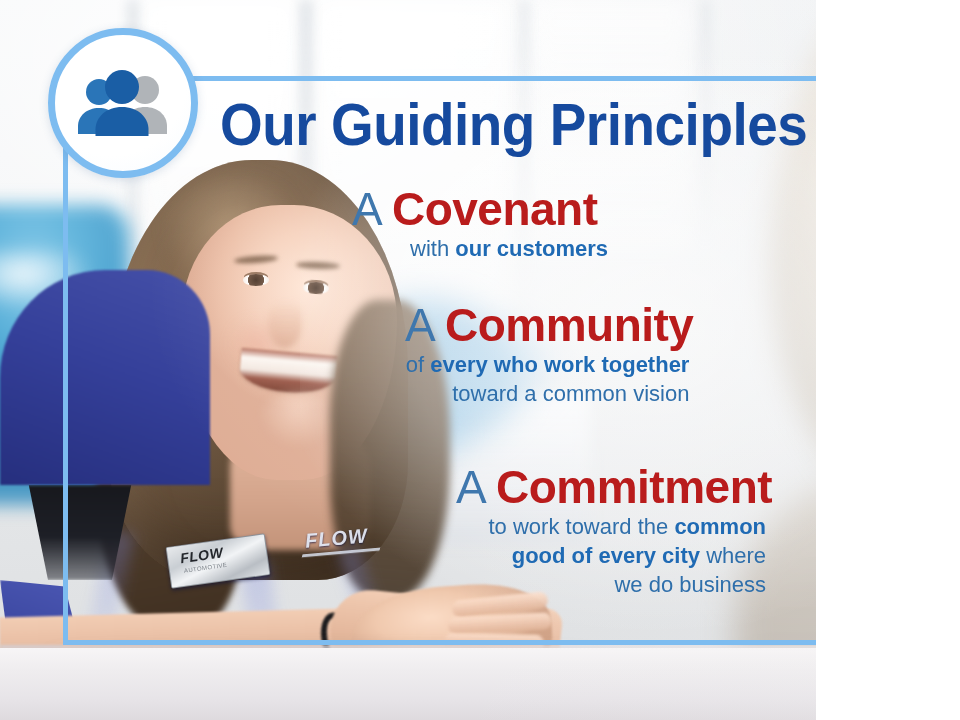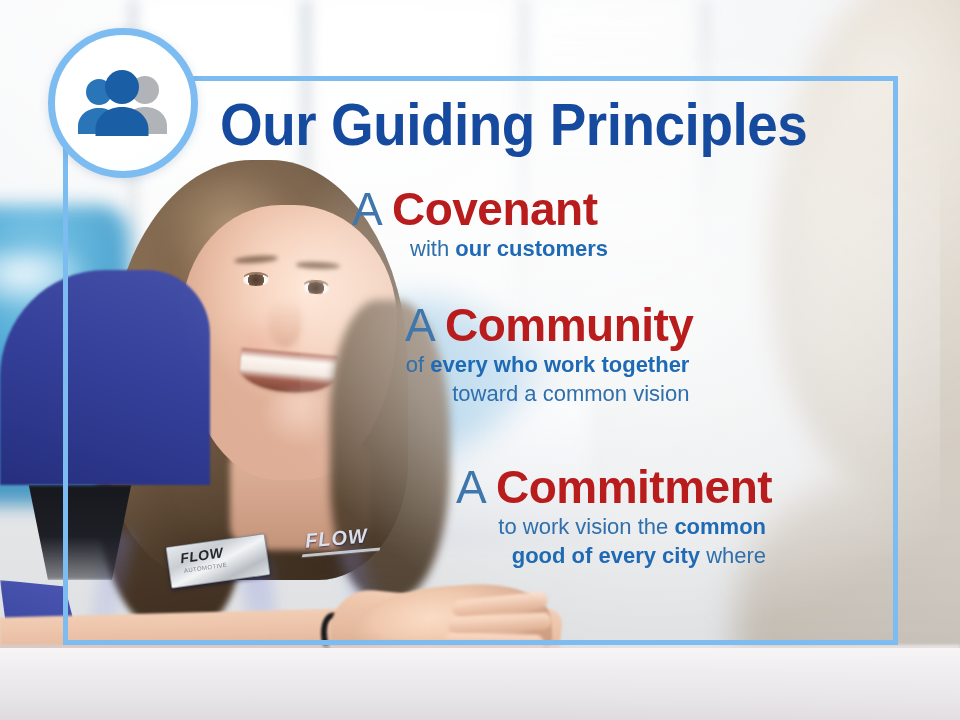--- a/index.html
+++ b/index.html
@@ -7,21 +7,21 @@
     margin: 0;
     padding: 0;
     background: #ffffff;
   }
   body {
     font-family: "Liberation Sans", sans-serif;
   }
 
   #stage {
     position: relative;
-    width: 960px;
+    width: 816px;
     height: 720px;
     overflow: hidden;
     background: #e9eef2;
   }
 
   
   .photo {
     position: absolute;
     inset: 0;
     overflow: hidden;
@@ -659,19 +659,20 @@
         <div>toward a common vision</div>
       </div>
     </div>
 
     <div class="principle" id="principle-3">
       <div class="p-title">
         <span class="art">A</span>
         <span class="word">Commitment</span>
       </div>
       <div class="p-sub">
-        <div><span>to work vision the </span><b>common</b></div>
+        <div><span>to work toward the </span><b>common</b></div>
         <div><b>good of every city</b><span> where</span></div>
+        <div>we do business</div>
       </div>
     </div>
 
   </div>
 </div>
 
 </body></html>

